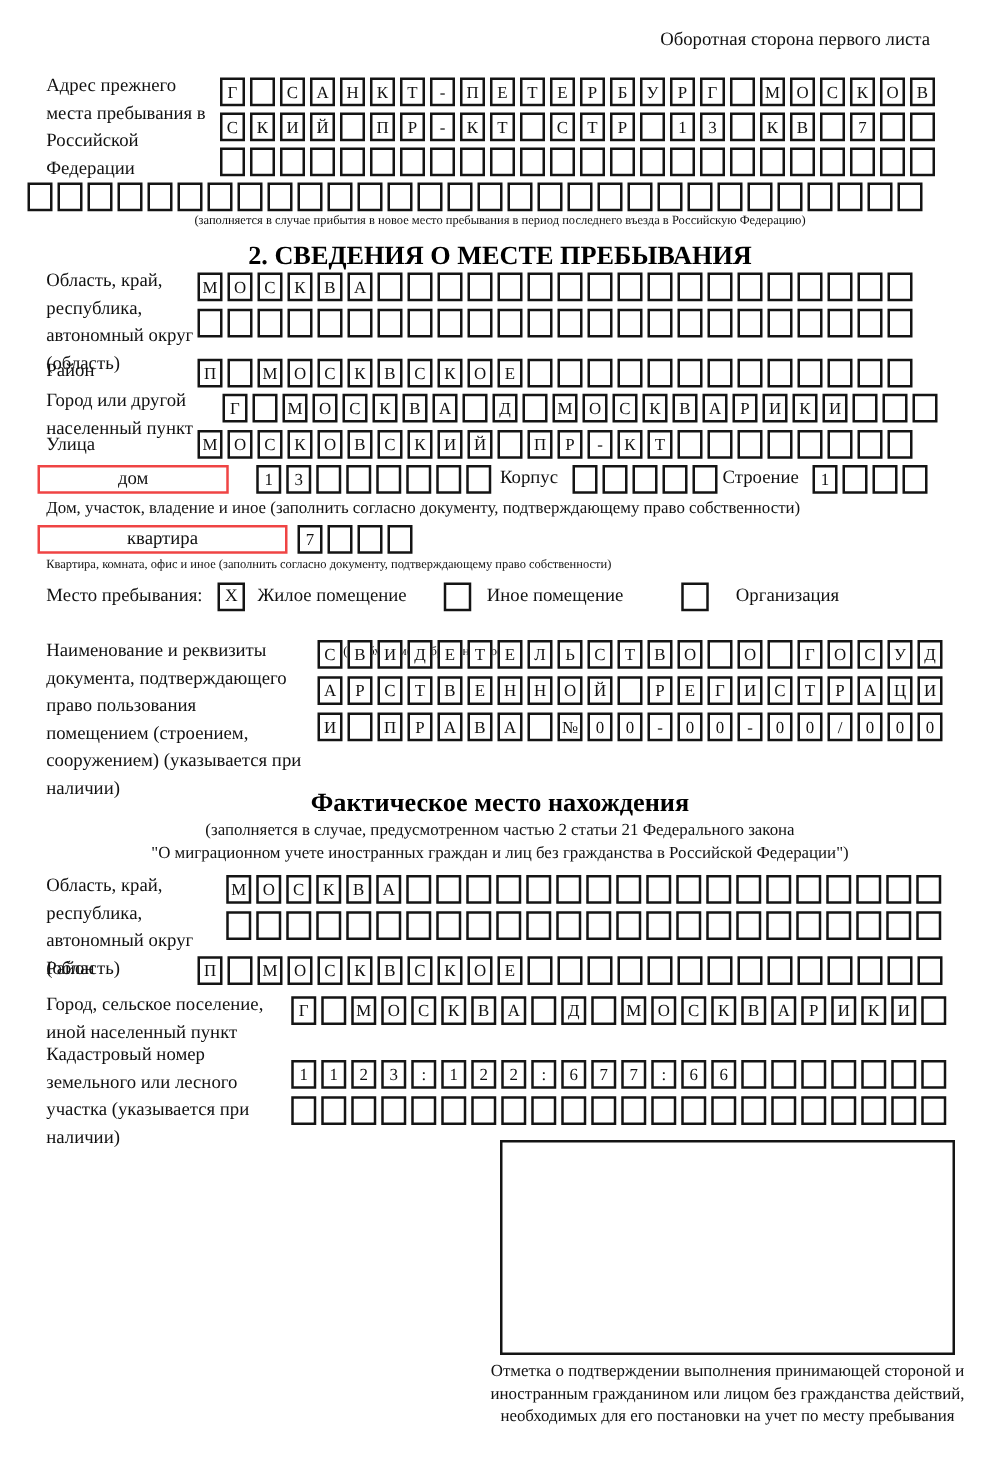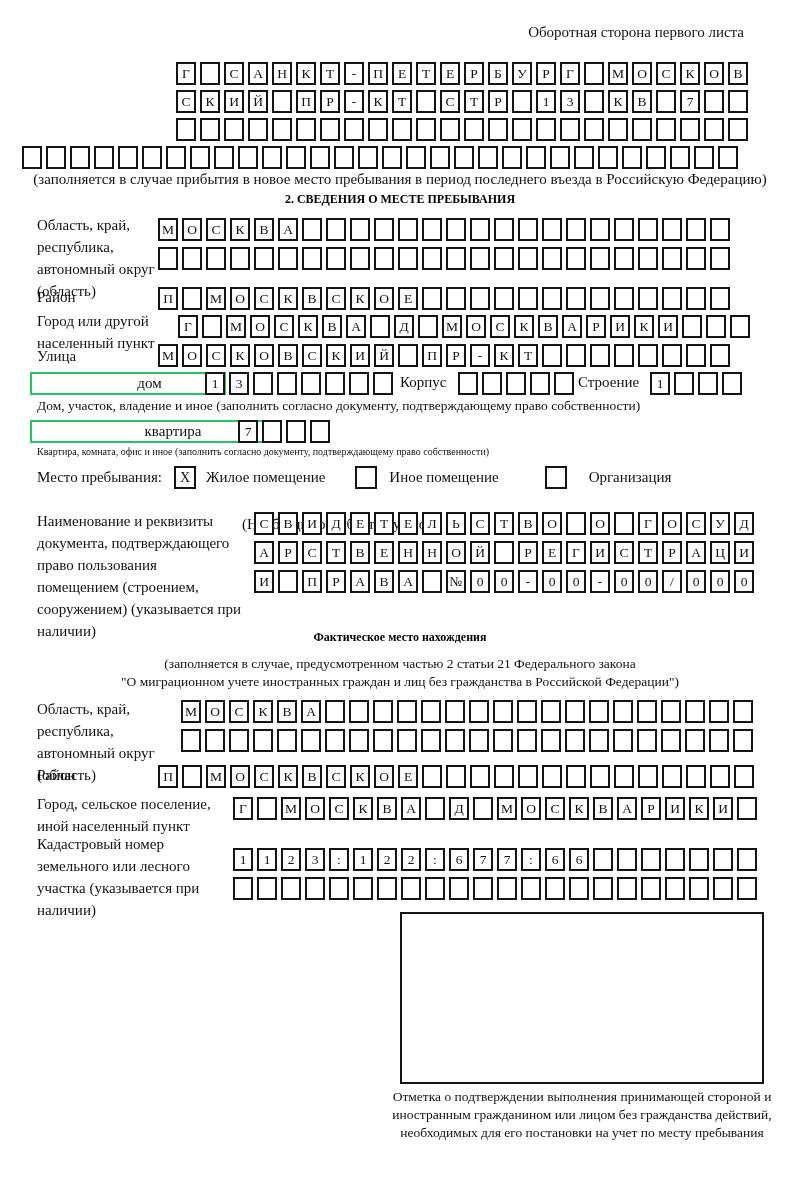--- a/index.html
+++ b/index.html
@@ -1,44 +1,45 @@
 <!DOCTYPE html>
 <html><head>
 <meta charset="utf-8">
 <style>
   html,body{margin:0;padding:0;background:#ffffff;}
   .page{position:relative;width:800px;height:1180px;background:#ffffff;color:#111;
         font-family:"Liberation Serif", serif;overflow:hidden;}
   .abs{position:absolute;}
   .lbl{position:absolute;font-size:15px;line-height:22px;color:#111;}
-  .caption{position:absolute;font-size:15px;color:#111;}
+  .caption{position:absolute;font-size:10px;color:#111;}
   .center{text-align:center;}
-  .title{position:absolute;left:0;width:800px;text-align:center;font-weight:bold;font-size:12px;color:#000;}
+  .title{position:absolute;left:0;width:800px;text-align:center;font-weight:bold;font-size:21px;color:#000;}
   .cellrow{position:absolute;display:flex;gap:4px;}
   .cell{flex:0 0 auto;width:16px;height:19px;border:2px solid #141414;background:#fff;
         font-size:13.5px;line-height:19px;text-align:center;}
   .cellbox{display:inline-block;flex:0 0 auto;width:18px;height:19px;border:2px solid #141414;
         font-size:14px;line-height:19px;text-align:center;background:#fff;}
-  .widebox{position:absolute;height:19px;border:2px solid #22c55e;background:#fff;
-        text-align:center;font-size:15px;line-height:19px;padding-left:43px;}
+  .widebox{position:absolute;height:19px;border:2px solid #ef4444;background:#fff;
+        text-align:center;font-size:15px;line-height:19px;}
   .inlbl{position:absolute;font-size:15px;color:#111;}
   .stayrow{position:absolute;display:flex;align-items:center;font-size:15px;}
   .stayrow .mk1{margin-left:12px;margin-right:10px;}
   .stayrow .mk2{margin-left:30px;margin-right:12px;}
   .stayrow .mk3{margin-left:46px;margin-right:22px;}
   .stampbox{position:absolute;border:2px solid #141414;background:#fff;}
   .stampcap{position:absolute;font-size:13.5px;line-height:18px;text-align:center;color:#111;}
 </style>
 </head>
 <body>
 
 <div class="page">
 
   <div class="abs" style="top:24px;right:56px;font-size:15px;">Оборотная сторона первого листа</div>
 
+  <div class="lbl" style="top:58px;left:37px;width:128px;">Адрес прежнего места пребывания в Российской Федерации</div>
   <div class="cellrow" style="top:62px;left:176px;">
       <span class="cell">Г</span>
       <span class="cell"></span>
       <span class="cell">С</span>
       <span class="cell">А</span>
       <span class="cell">Н</span>
       <span class="cell">К</span>
       <span class="cell">Т</span>
       <span class="cell">-</span>
       <span class="cell">П</span>

